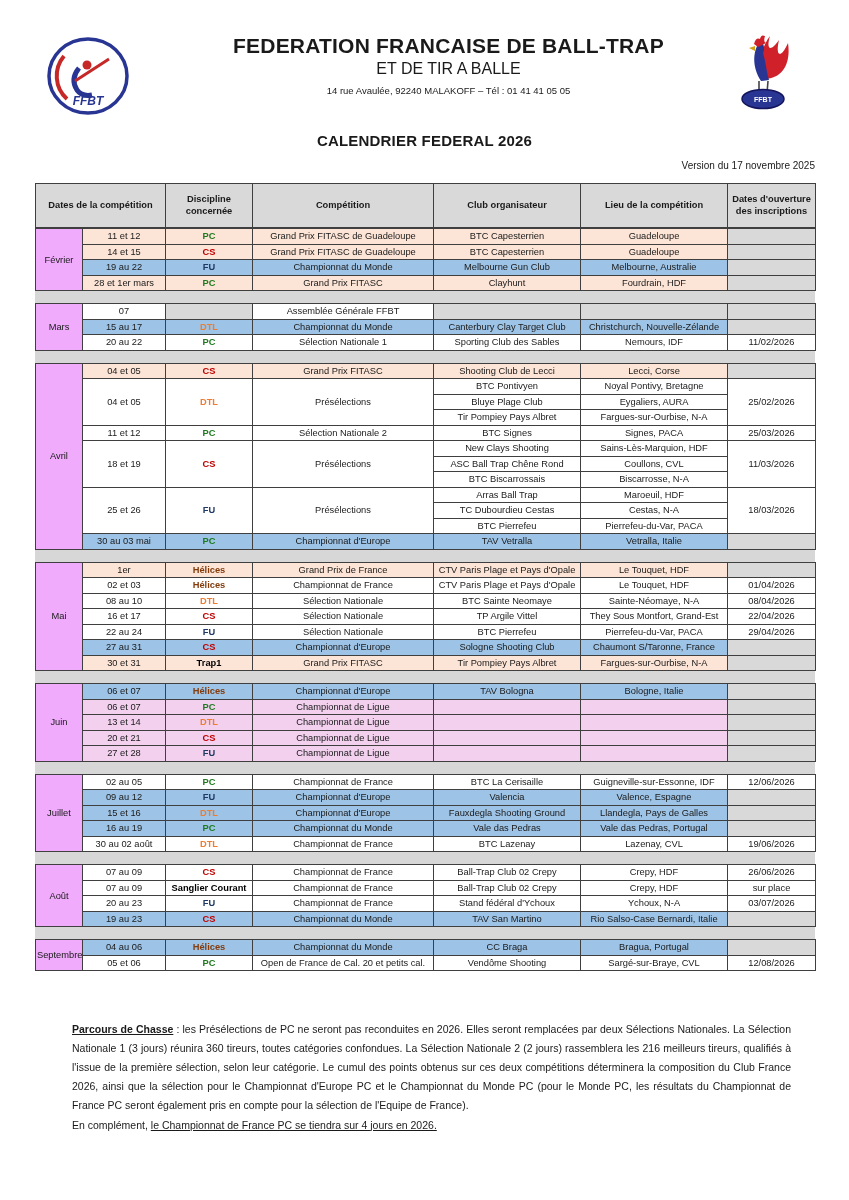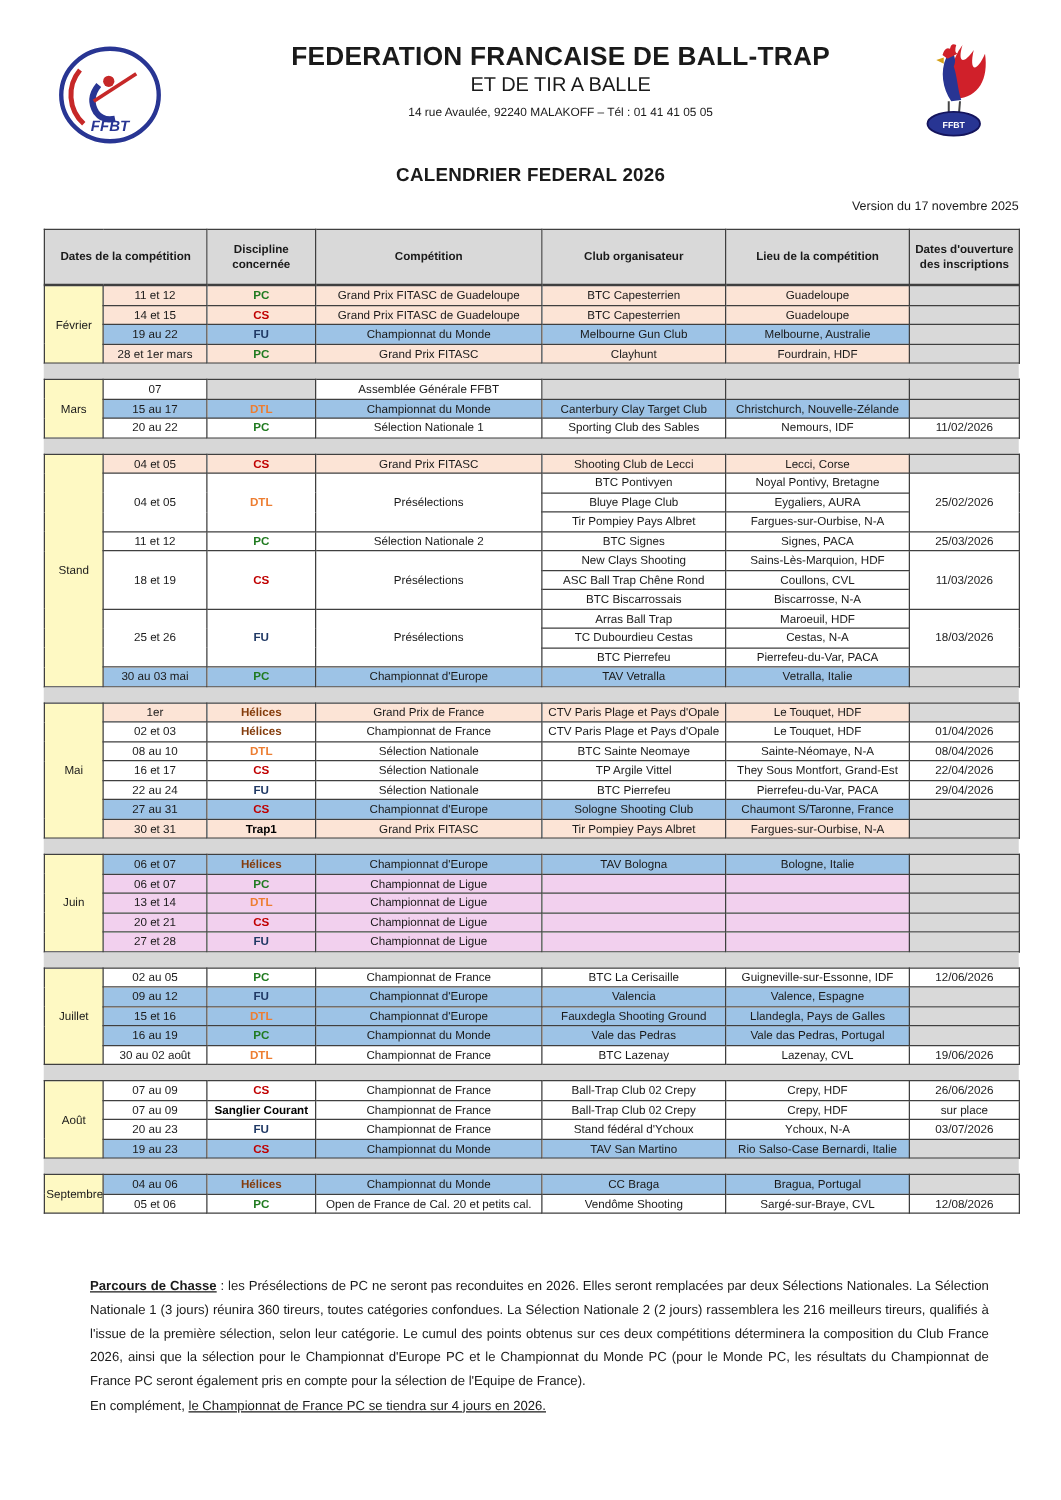--- a/index.html
+++ b/index.html
@@ -21,21 +21,21 @@
   .version { position:absolute; top:160px; left:35px; width:780px; text-align:right; font-size:10px; }
 
   .cal-wrap { position:absolute; left:35px; top:183px; width:780px; }
   table.cal { border-collapse:collapse; table-layout:fixed; width:780px; }
   table.cal td, table.cal th {
     border:1px solid #3f3f3f; font-size:9.3px; text-align:center;
     vertical-align:middle; padding:0 1px; height:15.5px;
     overflow:hidden; white-space:nowrap;
   }
   table.cal th { background:#d9d9d9; font-weight:bold; white-space:normal; line-height:1.25; height:44px; padding:0 2px; }
-  td.month { background:#fef9c3; }
+  td.month { background:#f0abfc; }
   td.disc { font-weight:bold; }
   td.sub { border-top:1px solid #9b9b9b; }
   .bg-white { background:#ffffff; }
   .bg-peach { background:#fce4d6; }
   .bg-blue  { background:#9dc3e6; }
   .bg-pink  { background:#f2d0ee; }
   .bg-gray  { background:#d9d9d9; }
   .month-gap { height:12px; background:#d7d7d7; }
 
   .footnote { position:absolute; left:72px; top:1020px; width:719px; font-size:10.5px; line-height:1.82; }
@@ -192,21 +192,21 @@
           <col style="width: 47px;">
           <col style="width: 83px;">
           <col style="width: 87px;">
           <col style="width: 181px;">
           <col style="width: 147px;">
           <col style="width: 147px;">
           <col style="width: 88px;">
         </colgroup>
         <tbody>
           <tr>
-            <td class="month bg-white" rowspan="12">Stand</td>
+            <td class="month bg-white" rowspan="12">Avril</td>
             <td class="bg-peach">04 et 05</td>
             <td class="bg-peach disc" style="color: rgb(192, 0, 0);">CS</td>
             <td class="bg-peach">Grand Prix FITASC</td>
             <td class="bg-peach">Shooting Club de Lecci</td>
             <td class="bg-peach">Lecci, Corse</td>
             <td class="bg-gray"></td>
           </tr>
           <tr>
             <td class="bg-white" rowspan="3">04 et 05</td>
             <td class="bg-white disc" rowspan="3" style="color: rgb(237, 125, 49);">DTL</td>

